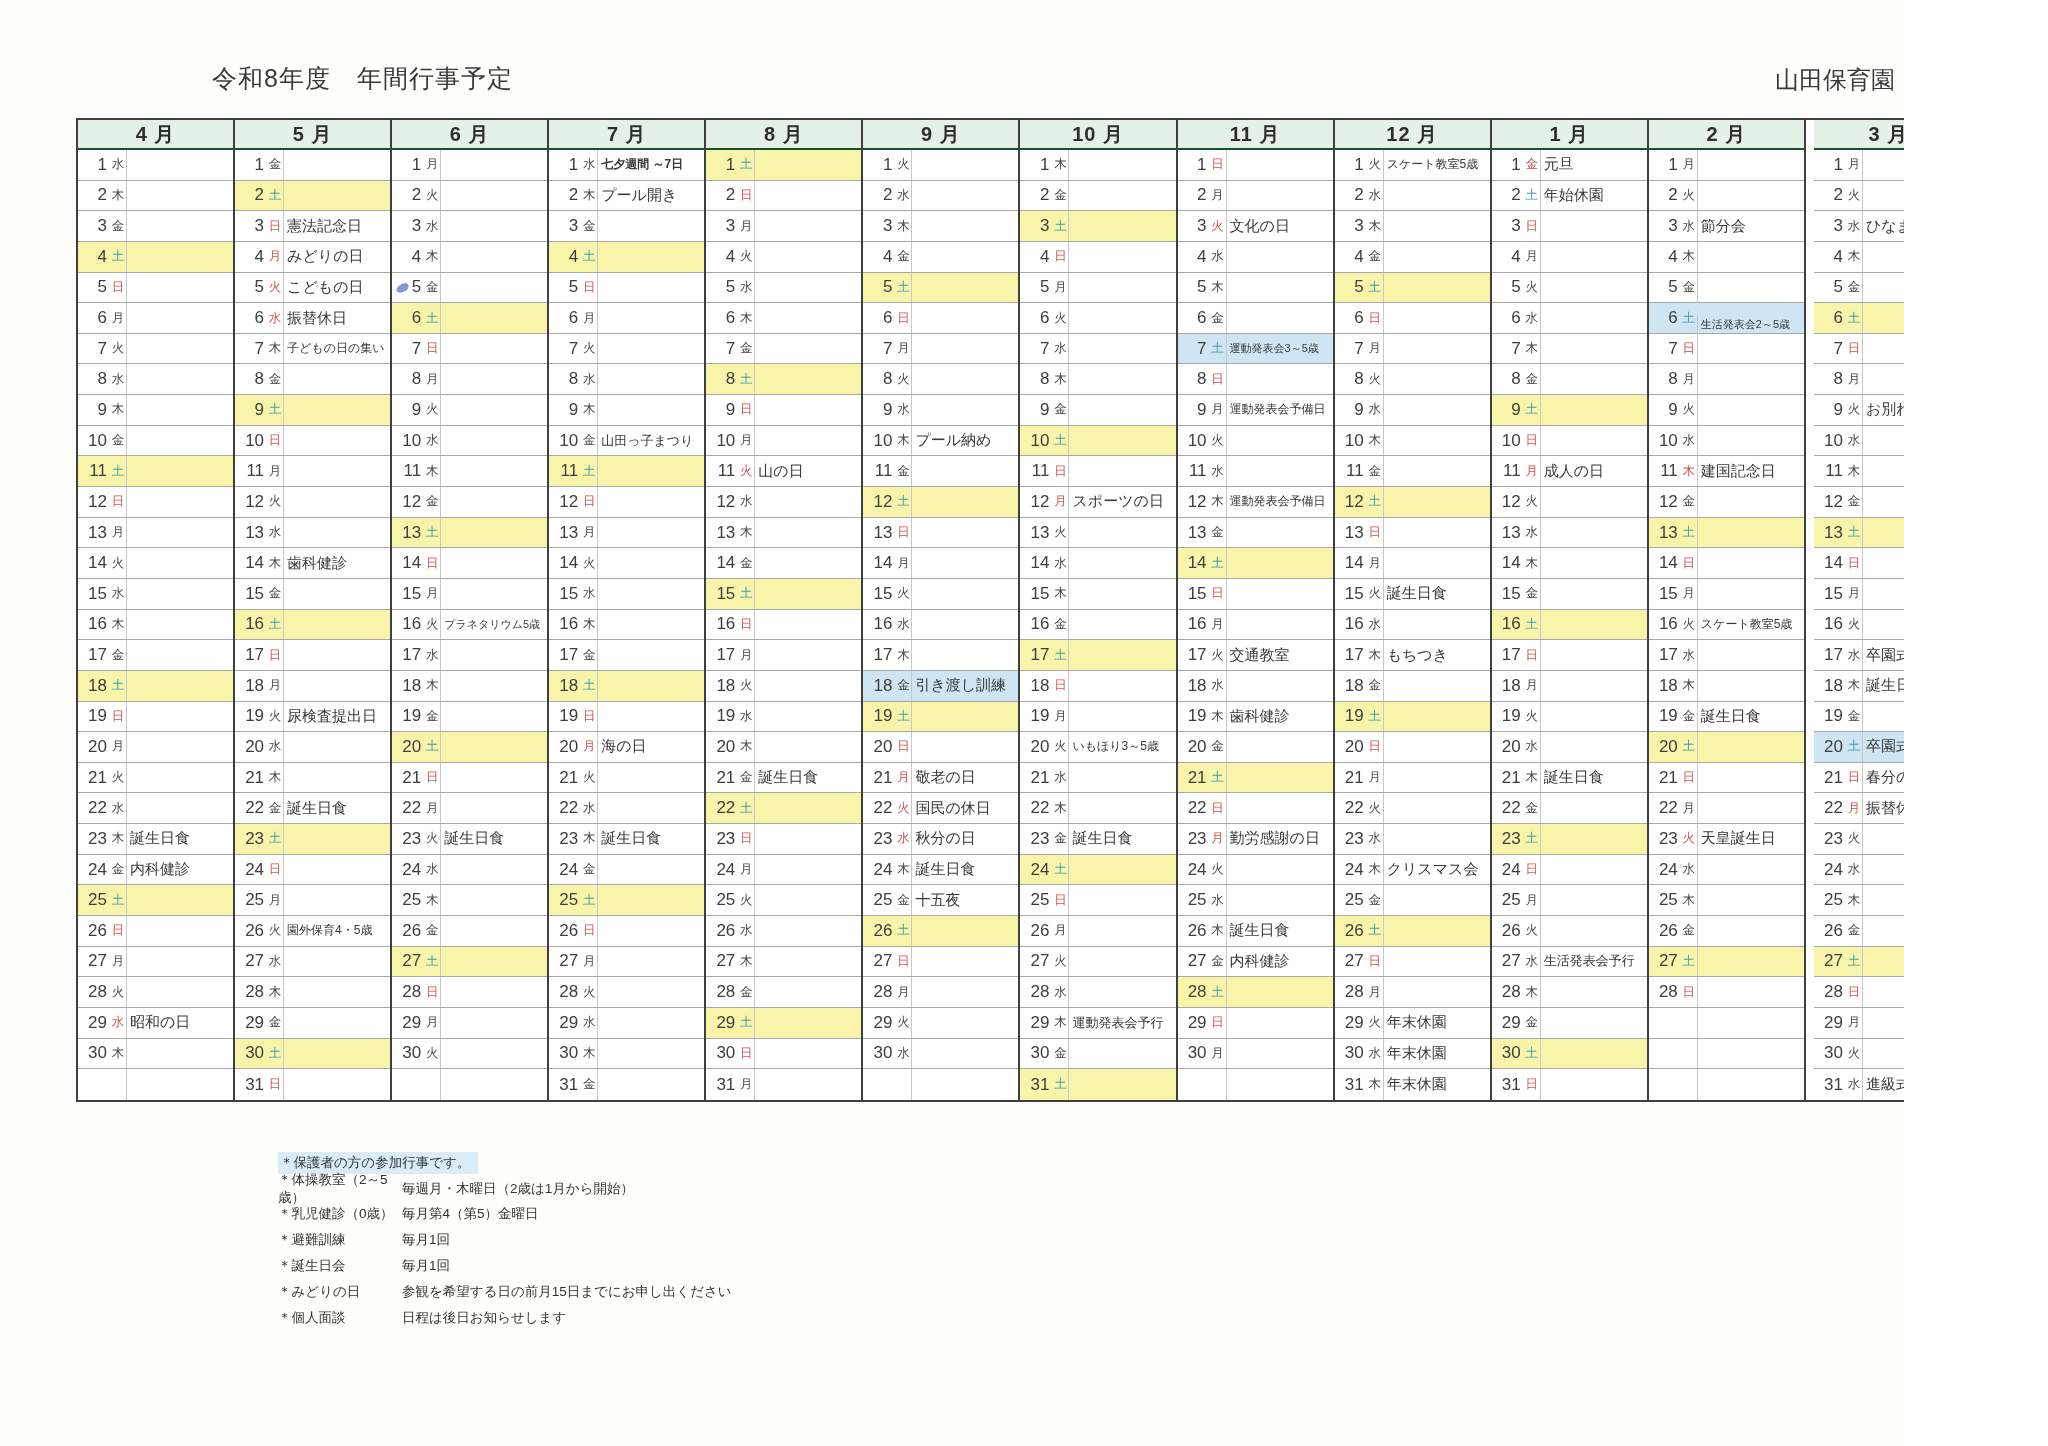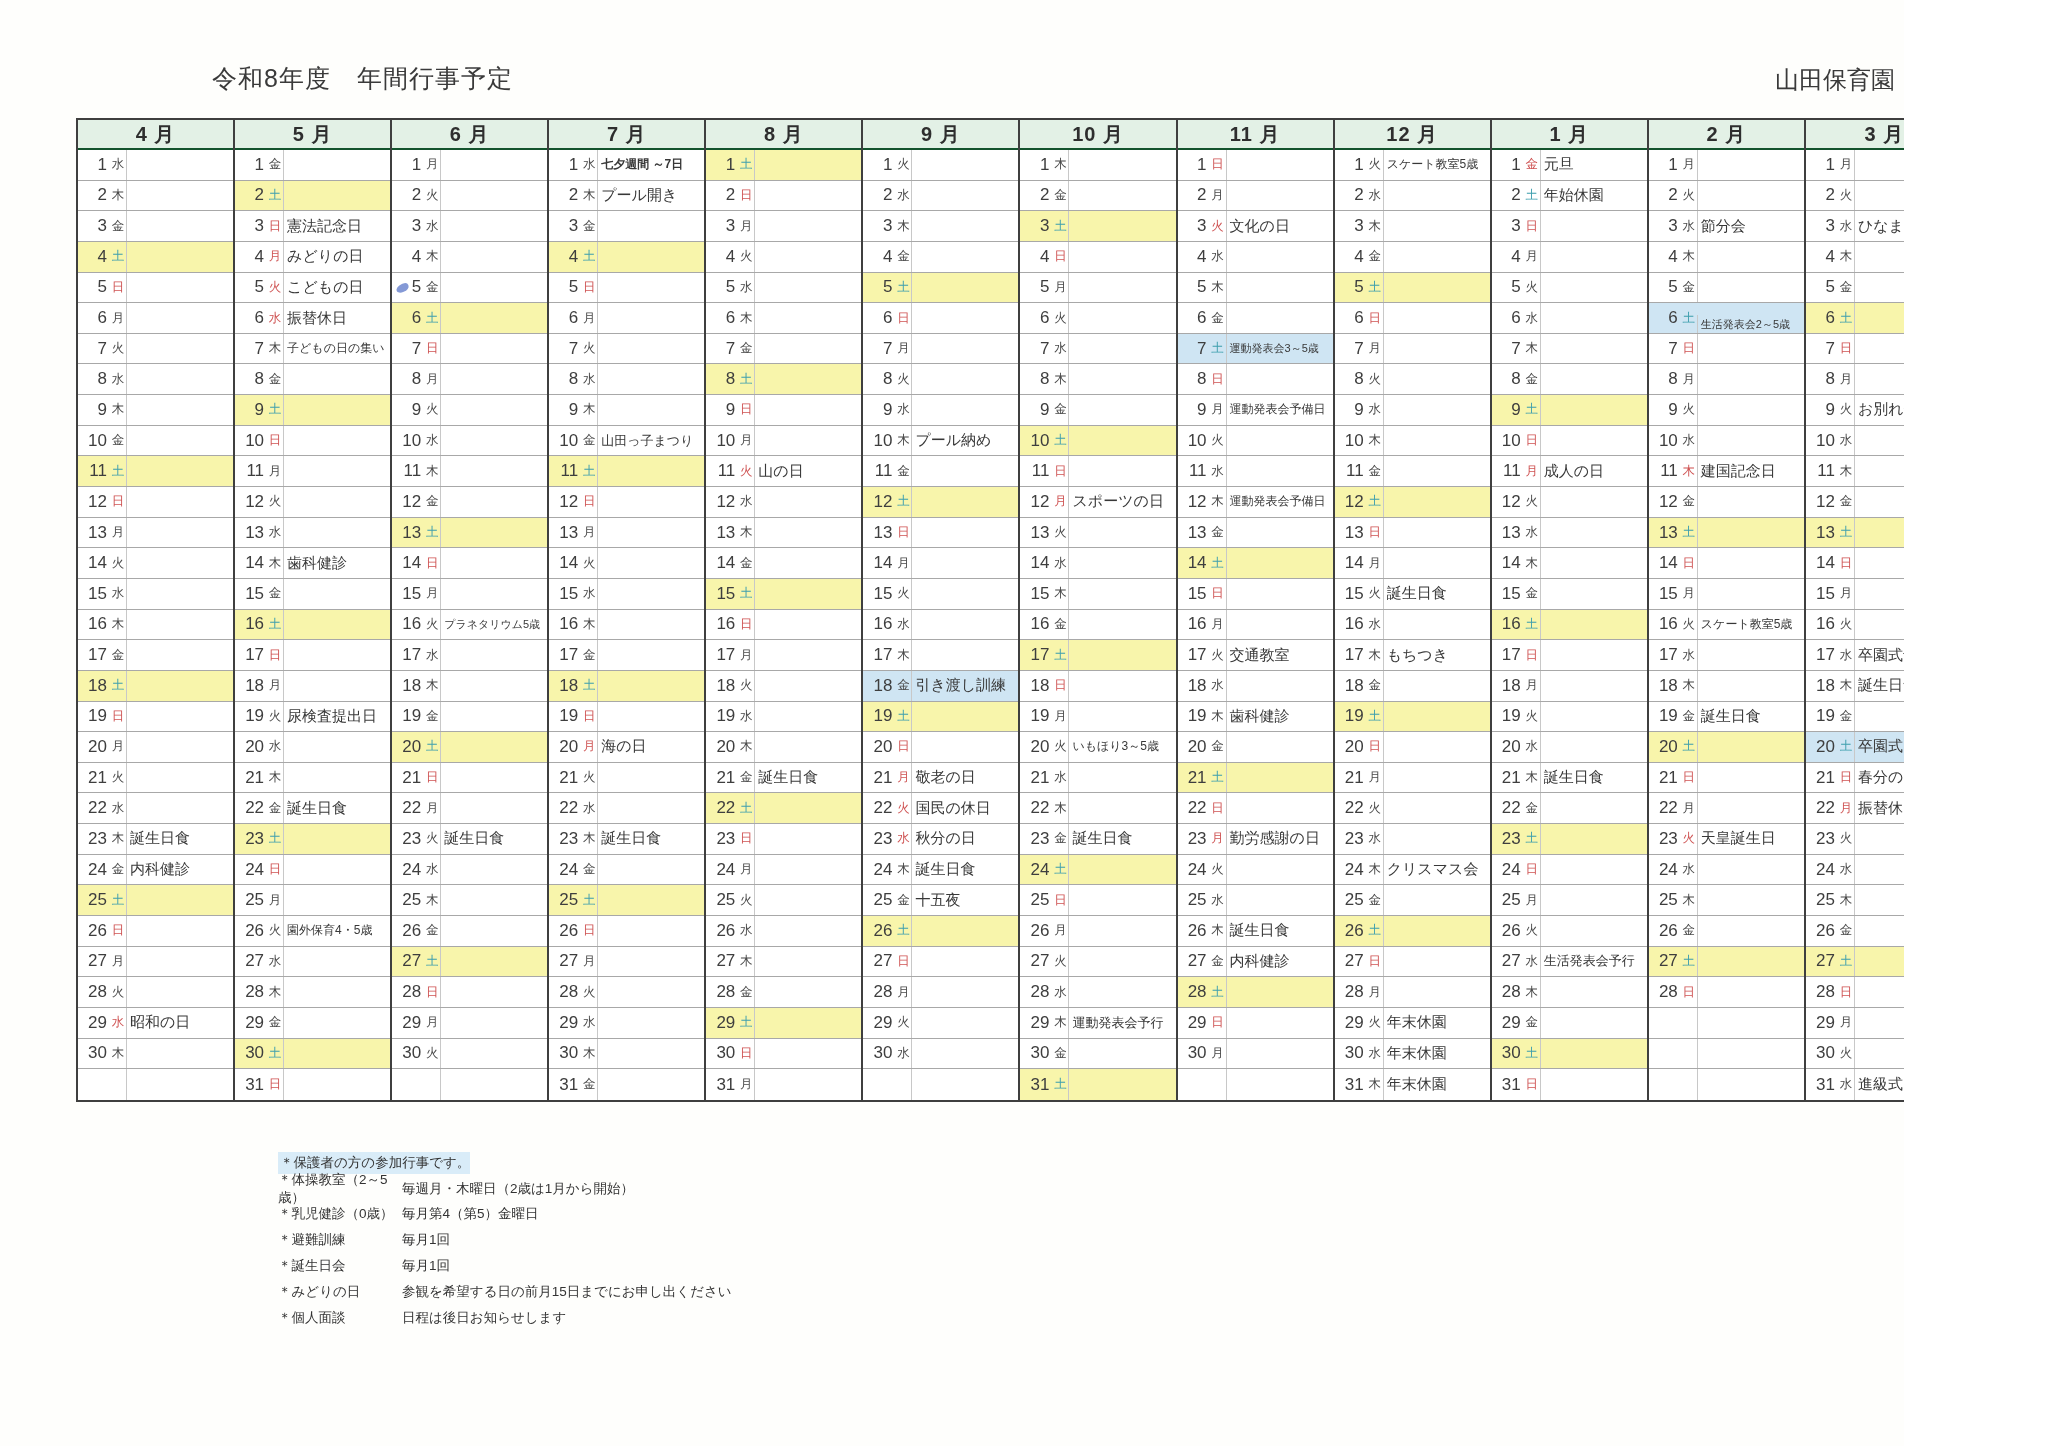--- a/index.html
+++ b/index.html
@@ -3,39 +3,39 @@
 <meta charset="utf-8">
 <style>
   html,body{margin:0;padding:0;background:#ffffff;}
   .paper{position:relative;width:1904px;height:1446px;background:#fefefc;overflow:hidden;
          font-family:"Liberation Sans","DejaVu Sans",sans-serif;color:#3f3f3f;}
   .title{position:absolute;left:212px;top:62px;font-size:25px;letter-spacing:1px;color:#3a3a3a;}
   .school{position:absolute;left:1775px;top:64px;font-size:24px;color:#3a3a3a;}
   .calendar{position:absolute;left:76px;top:118px;width:1885px;display:grid;
             grid-template-columns:repeat(12,1fr);border:2px solid #3f3f3f;background:#fff;}
   .month{display:flex;flex-direction:column;border-right:2px solid #3f3f3f;min-width:0;}
-  .month:last-child{border-right:none;}
+  .month:last-child{border-right:none;padding-left:8px;}
   .month-header{height:28px;background:#e3f1e6;border-bottom:2px solid #14532d;
                 display:flex;align-items:center;justify-content:center;
                 font-size:20px;font-weight:600;color:#2e2e2e;letter-spacing:1px;}
   .day-row{height:30.65px;box-sizing:border-box;border-bottom:1px solid #a8a8a8;
            display:flex;align-items:center;background:#fff;}
   .day-row:last-child{border-bottom:none;}
   .day-row.yellow{background:#f8f5ab;}
   .day-row.blue{background:#cfe5f3;}
   .dnum{width:29px;flex:none;text-align:right;font-size:17px;color:#3e3e3e;}
   .dw{width:16px;flex:none;margin-left:3px;text-align:center;font-size:12.5px;color:#4a4a4a;}
   .dw.red{color:#cf5454;}
   .dw.sat{color:#3e9fae;}
   .devent{flex:1;min-width:0;align-self:stretch;display:flex;align-items:center;
           border-left:1px solid #c8c8c8;padding-left:3px;font-size:15px;color:#383838;
           white-space:nowrap;overflow:hidden;}
   .notes{position:absolute;left:278px;top:1150px;font-size:13.5px;color:#333;}
   .note-row{height:25.8px;display:flex;align-items:center;}
-  .note-highlight{background:#d9ecf8;padding:2px 0 2px 2px;}
+  .note-highlight{background:#d9ecf8;padding:2px 8px 2px 2px;}
   .note-label{width:124px;flex:none;}
   .note-desc{flex:none;}
   .pen-mark{position:absolute;left:396px;top:284px;width:13px;height:8px;
             background:#6f87cf;opacity:.85;border-radius:60% 40% 55% 45%;
             transform:rotate(-22deg);}
 </style>
 </head>
 <body>
 
 <div class="paper">

